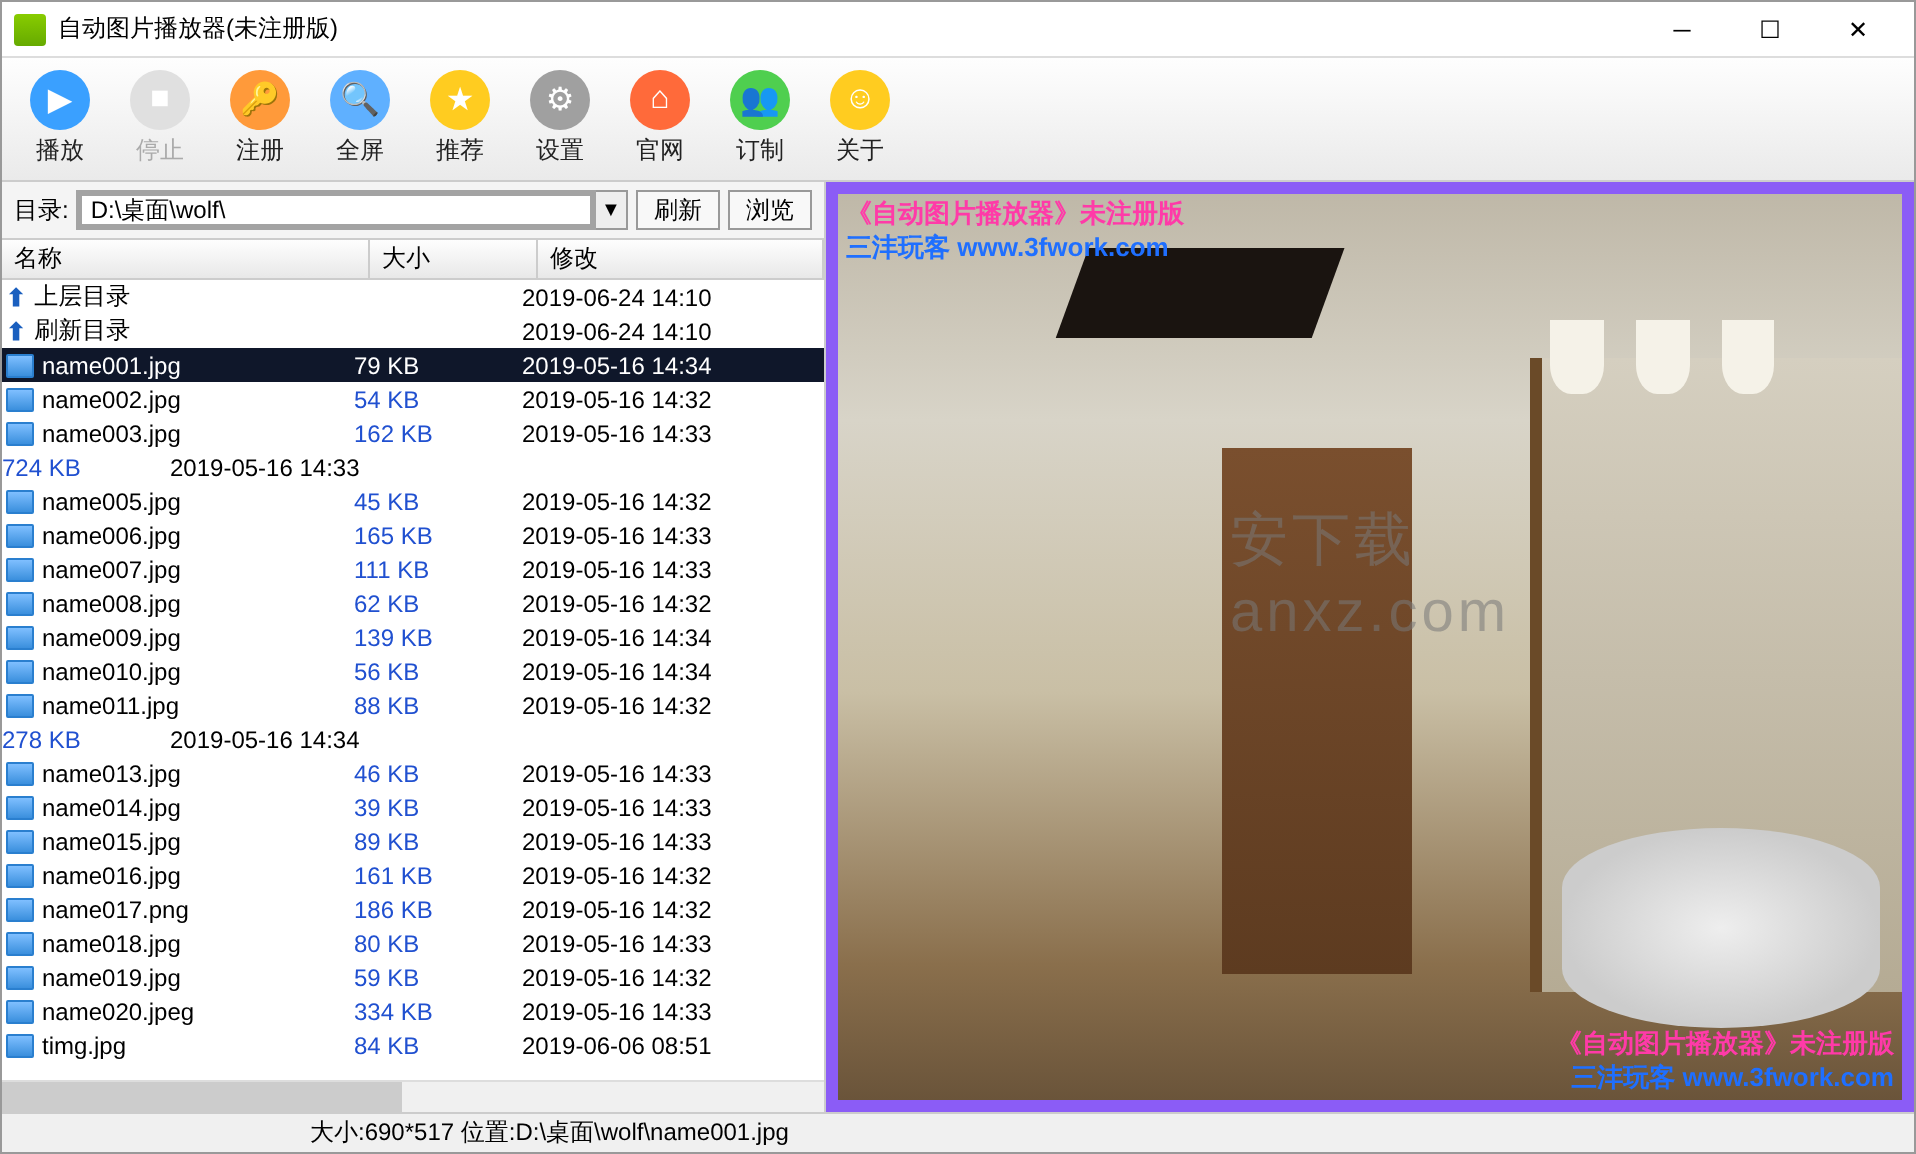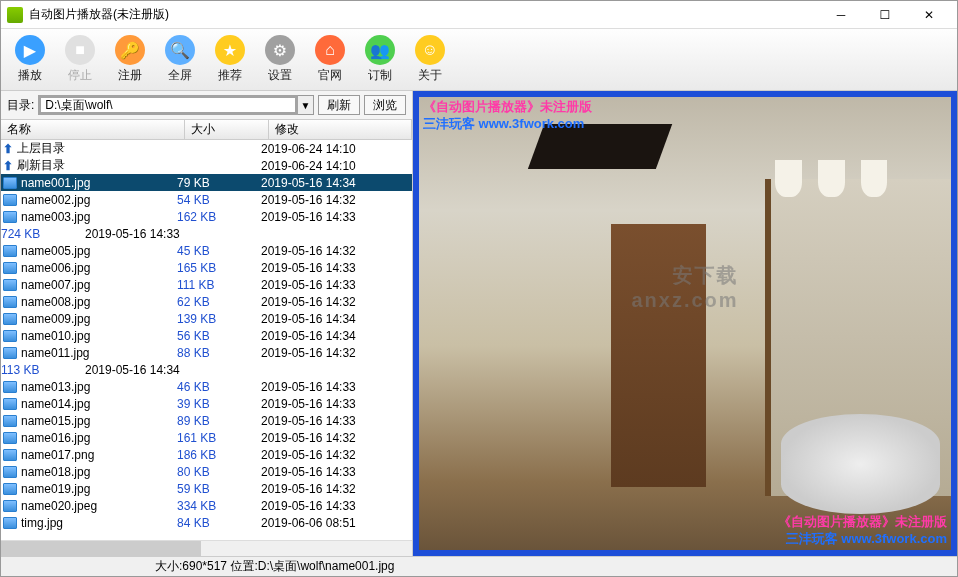--- a/index.html
+++ b/index.html
@@ -27,42 +27,42 @@
 .col-name { width: 184px; }
 .col-size { width: 84px; }
 .col-mod { flex: 1; }
 .listbody { flex:1; overflow-y: scroll; overflow-x: hidden; }
 .row { display: flex; height: 17px; align-items: center; font-size: 12px; white-space: nowrap; }
 .row .c1 { width: 176px; display:flex; align-items:center; padding-left: 2px; }
 .row .c2 { width: 84px; color: #2050d0; }
 .row .c3 { flex: 1; }
 .row .ficon { width: 14px; height: 12px; margin-right: 4px; background: linear-gradient(#7fbfff,#3a8fdd); border: 1px solid #2a7fcf; border-radius: 1px; flex-shrink:0; }
 .row.dir .arrow { color: #1a5fbf; font-weight: bold; margin-right:4px; }
-.row.sel { background: #0c4a6e; color: #fff; }
+.row.sel { background: #0f172a; color: #fff; }
 .row.sel .c2 { color: #fff; }
 .hscroll { height: 16px; background: #f0f0f0; border-top: 1px solid #ddd; display:flex; }
 .hscroll .thumb { width: 200px; background: #ccc; height: 100%; }
-.right { flex: 1; background: #1d4ed8; position: relative; padding: 6px; display:flex; }
+.right { flex: 1; background: #8b5cf6; position: relative; padding: 6px; display:flex; }
 .imgview { flex:1; background: linear-gradient(180deg, #bfb8a8 0%, #d8d4c8 25%, #c9bfa5 55%, #8a6f4c 85%, #6a543a 100%); position: relative; overflow: hidden; }
 .watermark { position: absolute; font-size: 13px; line-height: 1.3; font-weight: bold; }
 .wm1 { color: #ff3aa8; } .wm2 { color: #1f6fff; margin-top: 28px; }
 .wm-top { top: 2px; left: 4px; }
 .wm-bot { bottom: 2px; right: 4px; text-align: right; }
 .statusbar { height: 20px; background: #f0f0f0; border-top: 1px solid #ccc; display:flex; align-items:center; padding: 0 4px; font-size:12px; }
 .statusbar .seg1 { width: 150px; }
 ::-webkit-scrollbar { width: 16px; background:#f0f0f0; }
 ::-webkit-scrollbar-thumb { background:#c8c8c8; border:1px solid #aaa; }
 
 .ceiling-vent{position:absolute;top:6%;left:22%;width:24%;height:10%;background:#1a1410;transform:skewX(-20deg);}
 .door{position:absolute;left:36%;top:28%;width:18%;height:58%;background:linear-gradient(#7a4f2e,#5d3b20);}
 .mirror{position:absolute;right:0;top:18%;width:35%;height:70%;background:linear-gradient(#d5cfc0,#b5ab94);border-left:6px solid #6a4a28;}
 .table{position:absolute;right:2%;bottom:8%;width:30%;height:22%;background:radial-gradient(ellipse at center,#eee 0%,#ccc 70%);border-radius:50%/30%;}
 .lamp{position:absolute;top:14%;width:5%;height:8%;background:#f5f2e8;border-radius:0 0 40% 40%;}
 .lamp.l1{right:28%;} .lamp.l2{right:20%;} .lamp.l3{right:12%;}
-.center-wm{position:absolute;top:42%;left:50%;transform:translate(-50%,-50%);font-size:20px;color:rgba(120,120,120,.55);font-weight:bold;letter-spacing:2px;text-align:right;}
+.center-wm{position:absolute;top:42%;left:50%;transform:translate(-50%,-50%);font-size:29px;color:rgba(120,120,120,.55);font-weight:normal;letter-spacing:2px;text-align:left;}
 </style>
 </head>
 <body>
 
 <div class="titlebar">
   <div class="app-icon"></div>
   <div class="title">自动图片播放器(未注册版)</div>
   <div class="winbtns">
     <div>─</div>
     <div>☐</div>
@@ -223,21 +223,21 @@
         </div>
         <div class="row">
           <div class="c1">
             <span class="ficon"></span>
             <span>name011.jpg</span>
           </div>
           <div class="c2">88 KB</div>
           <div class="c3">2019-05-16 14:32</div>
         </div>
         <div class="row">
-          <div class="c2">113 KB</div>
+          <div class="c2">278 KB</div>
           <div class="c3">2019-05-16 14:34</div>
         </div>
         <div class="row">
           <div class="c1">
             <span class="ficon"></span>
             <span>name013.jpg</span>
           </div>
           <div class="c2">46 KB</div>
           <div class="c3">2019-05-16 14:33</div>
         </div>

